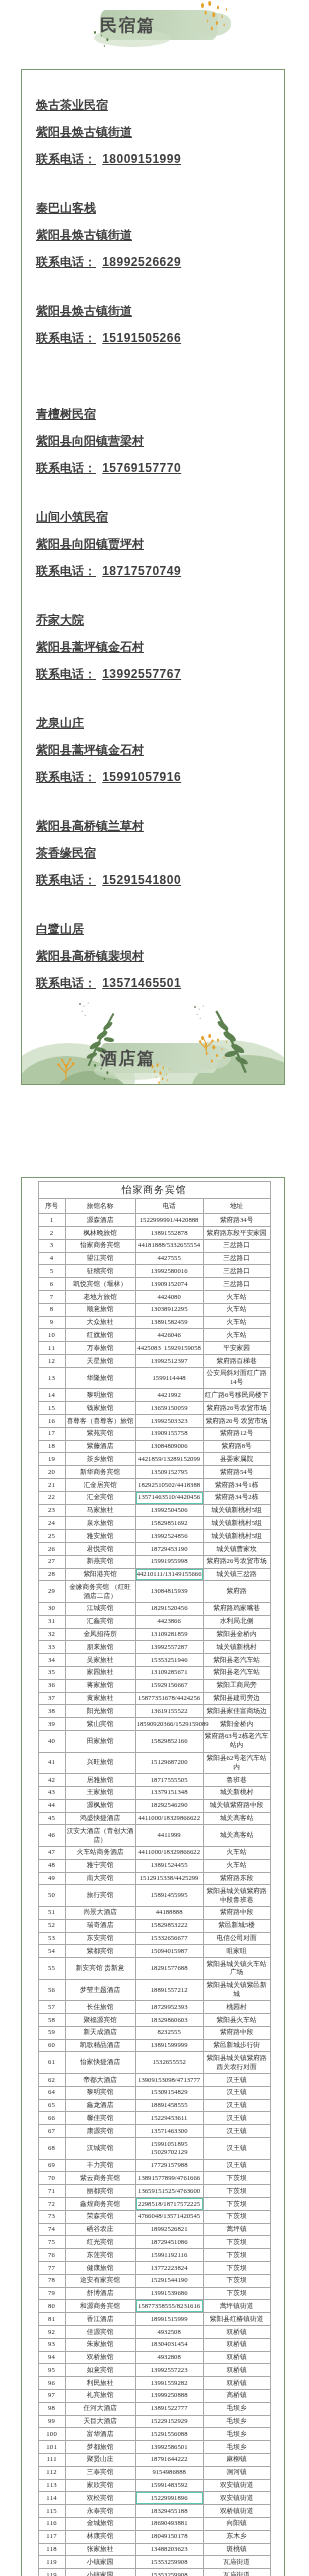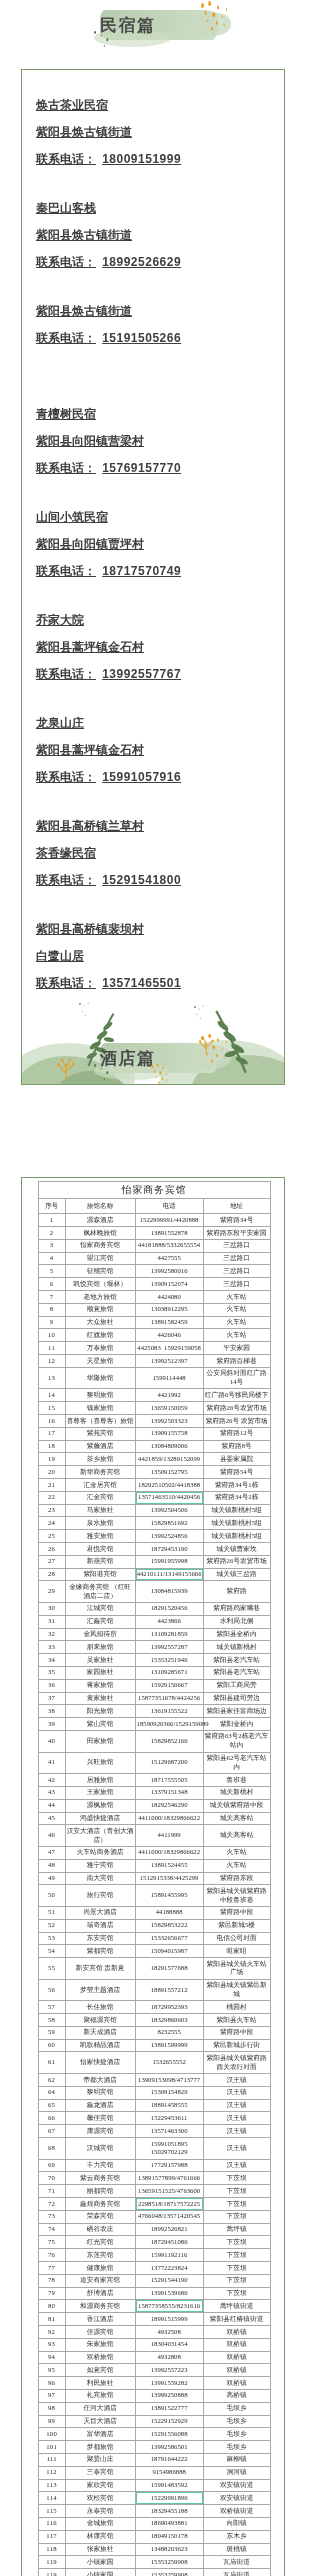--- a/index.html
+++ b/index.html
@@ -108,22 +108,22 @@
           <div class="m-line">龙泉山庄</div>
           <div class="m-line">紫阳县蒿坪镇金石村</div>
           <div class="m-line"><span class="m-label">联系电话：</span><span class="m-num">15991057916</span></div>
         </div>
         <div class="minsu-entry">
           <div class="m-line">紫阳县高桥镇兰草村</div>
           <div class="m-line">茶香缘民宿</div>
           <div class="m-line"><span class="m-label">联系电话：</span><span class="m-num">15291541800</span></div>
         </div>
         <div class="minsu-entry">
+          <div class="m-line">白鹭山居</div>
           <div class="m-line">紫阳县高桥镇裴坝村</div>
-          <div class="m-line">白鹭山居</div>
           <div class="m-line"><span class="m-label">联系电话：</span><span class="m-num">13571465501</span></div>
         </div>
       </div>
 
     <div class="illus mid">
       <div class="hill light" style="left:-15.5px;bottom:-23px;width:129px;height:64px;"></div>
       <div class="hill" style="left:-6.2px;bottom:-31px;width:106px;height:59px;"></div>
       <div class="hill dark" style="left:31px;bottom:-36px;width:77px;height:49px;"></div>
       <div class="hill light" style="right:-13px;bottom:-26px;width:137px;height:70px;"></div>
       <div class="hill" style="right:-23px;bottom:-32px;width:116px;height:61px;"></div>

